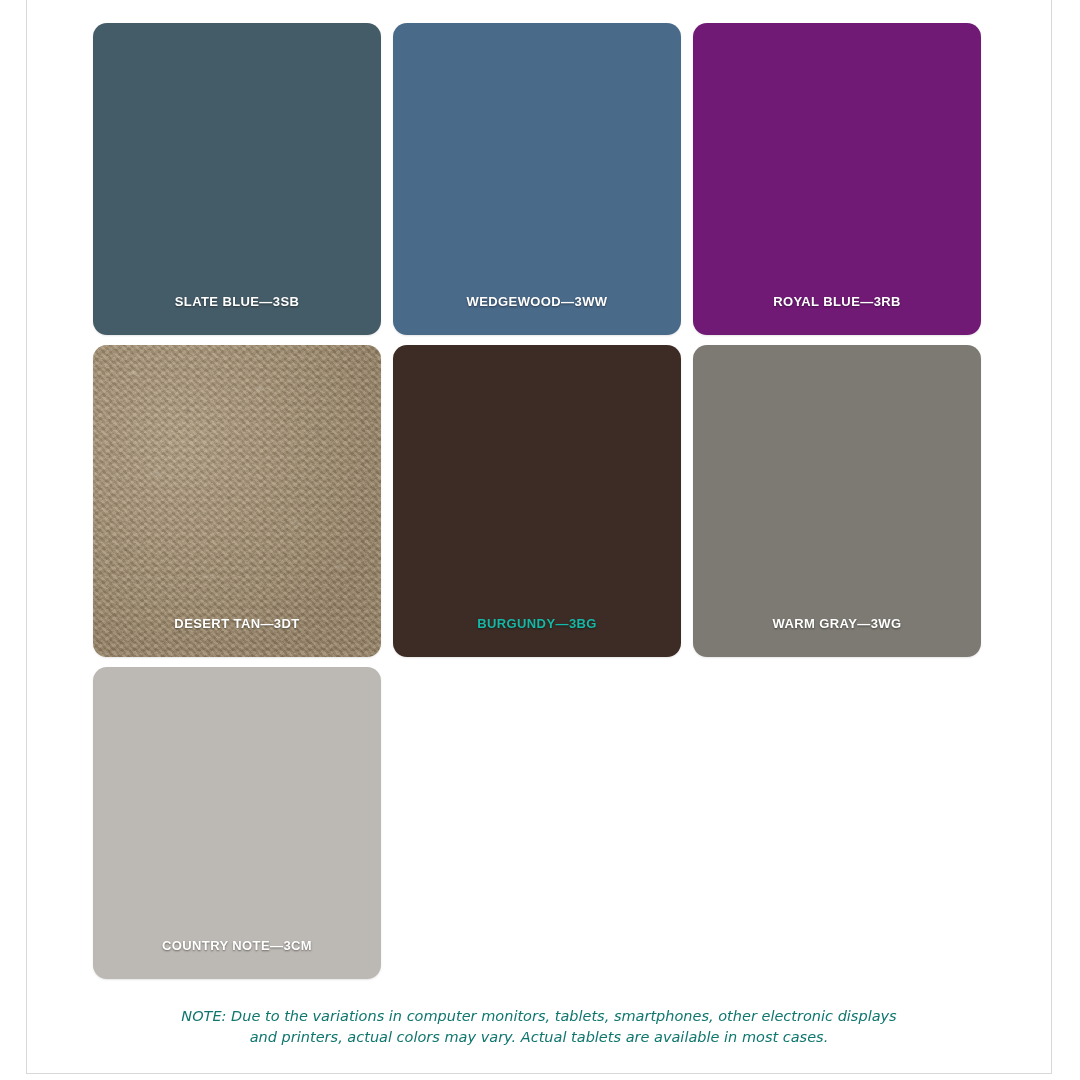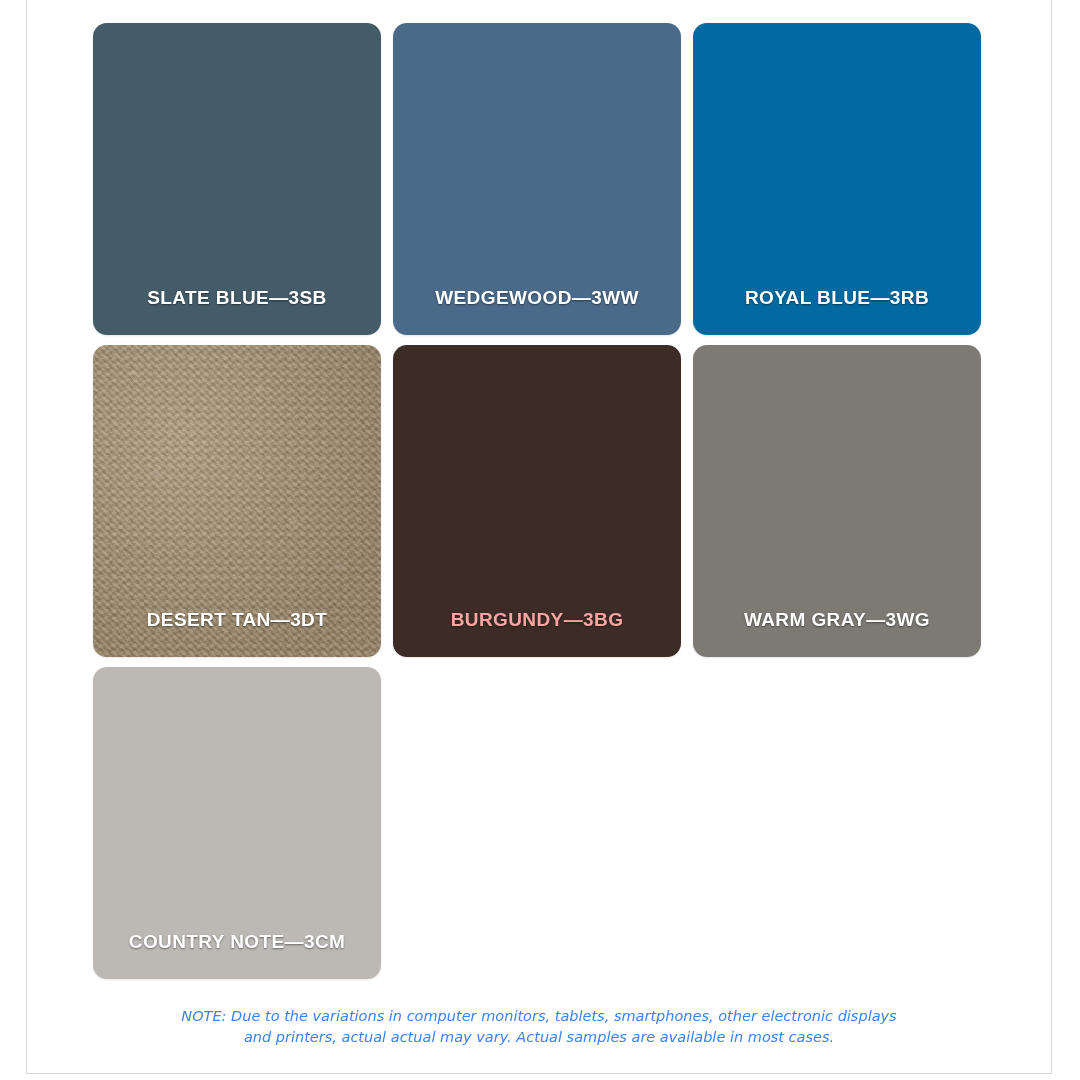--- a/index.html
+++ b/index.html
@@ -83,86 +83,86 @@
       7px 7px, 11px 11px, 17px 17px, 100% 100%;
   }
 
   .swatch-label {
     position: absolute;
     left: 0;
     right: 0;
     bottom: 26px;
     text-align: center;
     color: #ffffff;
-    font-size: 19px;
+    font-size: 13px;
     font-weight: 600;
     letter-spacing: 0.4px;
     text-shadow: 0 1px 2px rgba(0,0,0,0.45);
     white-space: nowrap;
   }
 
   
   .note {
     position: absolute;
     left: 0;
     right: 0;
     top: 1006px;
     text-align: center;
     font-family: "DejaVu Sans", sans-serif;
     font-style: italic;
     font-size: 14.5px;
     line-height: 21px;
-    color: #3b82f6;
+    color: #0f766e;
   }
   .note-line { display: block; }
 </style>
 </head>
 <body>
 
 <div class="page" style="background-color: rgb(255, 255, 255); border-left-color: rgb(216, 216, 216); border-right-color: rgb(216, 216, 216); border-bottom-color: rgb(216, 216, 216);">
 
   <div class="swatch-grid">
 
     <div class="swatch" style="background-color: rgb(68, 92, 104);">
       <div class="texture"></div>
       <div class="swatch-label" style="color: rgb(255, 255, 255);">SLATE BLUE—3SB</div>
     </div>
 
     <div class="swatch" style="background-color: rgb(74, 106, 138);">
       <div class="texture"></div>
       <div class="swatch-label" style="color: rgb(255, 255, 255);">WEDGEWOOD—3WW</div>
     </div>
 
-    <div class="swatch" style="background-color: #0369a1;">
+    <div class="swatch" style="background-color: #701a75;">
       <div class="texture"></div>
       <div class="swatch-label" style="color: rgb(255, 255, 255);">ROYAL BLUE—3RB</div>
     </div>
 
     <div class="swatch textured" style="background-color: rgb(168, 146, 112);">
       <div class="texture"></div>
       <div class="swatch-label" style="color: rgb(255, 255, 255);">DESERT TAN—3DT</div>
     </div>
 
     <div class="swatch" style="background-color: rgb(60, 44, 37);">
       <div class="texture"></div>
-      <div class="swatch-label" style="color: #fca5a5;">BURGUNDY—3BG</div>
+      <div class="swatch-label" style="color: #14b8a6;">BURGUNDY—3BG</div>
     </div>
 
     <div class="swatch" style="background-color: rgb(124, 122, 114);">
       <div class="texture"></div>
       <div class="swatch-label" style="color: rgb(255, 255, 255);">WARM GRAY—3WG</div>
     </div>
 
     <div class="swatch" style="background-color: rgb(188, 184, 179);">
       <div class="texture"></div>
       <div class="swatch-label" style="color: rgb(255, 255, 255);">COUNTRY NOTE—3CM</div>
     </div>
 
 
 
   </div>
 
   <div class="note">
     <span class="note-line">NOTE: Due to the variations in computer monitors, tablets, smartphones, other electronic displays</span>
-    <span class="note-line">and printers, actual actual may vary. Actual samples are available in most cases.</span>
+    <span class="note-line">and printers, actual colors may vary. Actual tablets are available in most cases.</span>
   </div>
 
 </div>
 
 </body></html>

